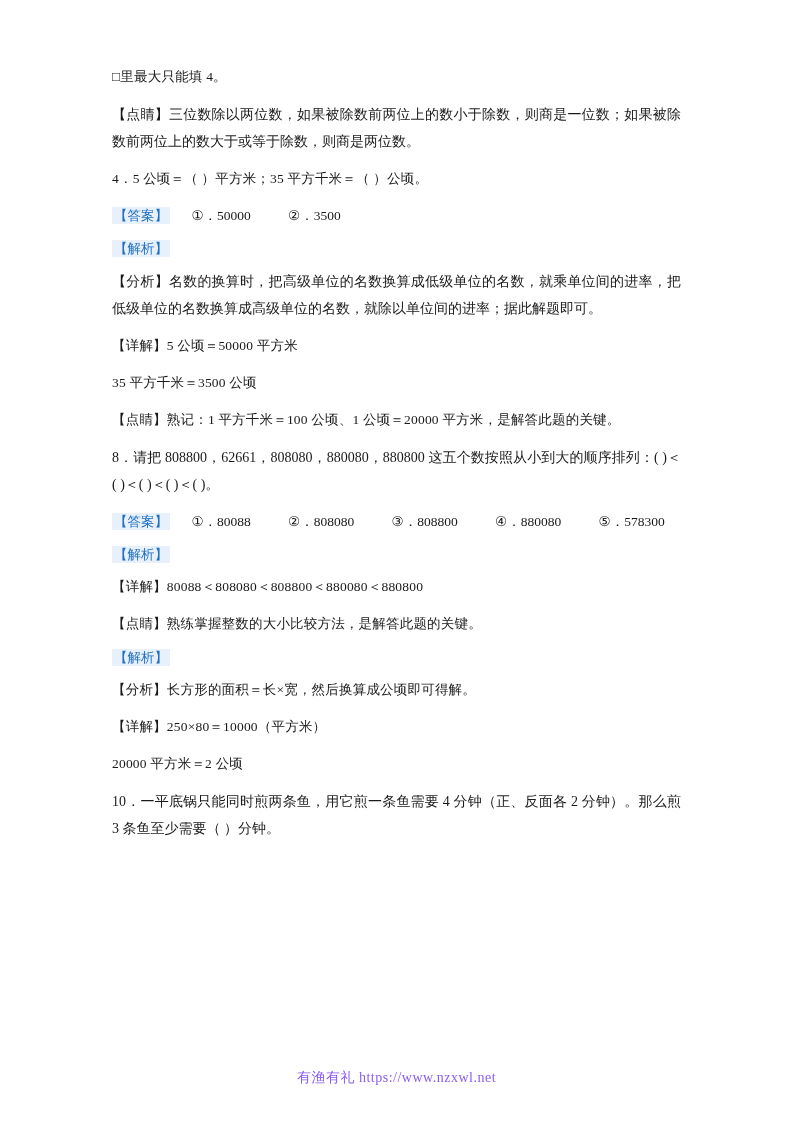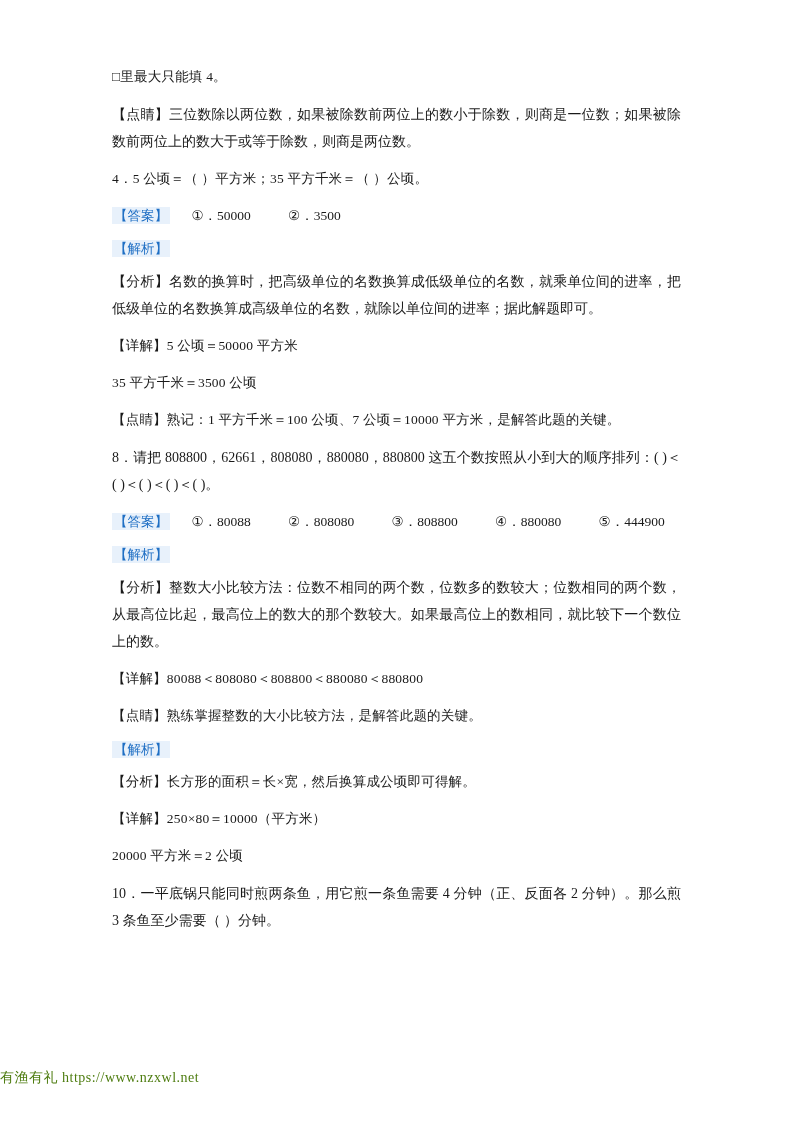--- a/index.html
+++ b/index.html
@@ -54,22 +54,23 @@
   .para {
     font-size: 14px;
     line-height: 27px;
     text-align: justify;
   }
   .footer {
     position: absolute;
     left: 0;
     right: 0;
     bottom: 35px;
+    text-align: center;
     font-size: 14px;
-    color: #4d7c0f;
+    color: #8b5cf6;
     letter-spacing: 0.5px;
     font-family: "Liberation Serif", "DejaVu Serif", serif;
   }
 </style>
 </head>
 <body>
 
 <div class="page">
 
   <div class="block">
@@ -102,45 +103,42 @@
 
   <div class="block">
     <div class="line">【详解】5 公顷＝50000 平方米</div>
   </div>
 
   <div class="block">
     <div class="line">35 平方千米＝3500 公顷</div>
   </div>
 
   <div class="block">
-    <div class="line">【点睛】熟记：1 平方千米＝100 公顷、7 公顷＝10000 平方米，是解答此题的关键。</div>
+    <div class="line">【点睛】熟记：1 平方千米＝100 公顷、1 公顷＝20000 平方米，是解答此题的关键。</div>
   </div>
 
   <div class="block">
     <div class="para">8．请把 808800，62661，808080，880080，880800 这五个数按照从小到大的顺序排列：(        )＜(        )＜(        )＜(        )＜(        )。</div>
   </div>
 
   <div class="block small-gap">
     <span class="ansrow">
       <span class="tag">【答案】</span>
       <span class="ans-item">①．80088</span>
       <span class="ans-item">②．808080</span>
       <span class="ans-item">③．808800</span>
       <span class="ans-item">④．880080</span>
-      <span class="ans-item last">⑤．444900</span>
+      <span class="ans-item last">⑤．578300</span>
     </span>
   </div>
 
   <div class="block small-gap">
     <span class="tag">【解析】</span>
   </div>
 
-  <div class="block">
-    <div class="para">【分析】整数大小比较方法：位数不相同的两个数，位数多的数较大；位数相同的两个数，从最高位比起，最高位上的数大的那个数较大。如果最高位上的数相同，就比较下一个数位上的数。</div>
-  </div>
 
   <div class="block">
     <div class="line">【详解】80088＜808080＜808800＜880080＜880800</div>
   </div>
 
   <div class="block">
     <div class="line">【点睛】熟练掌握整数的大小比较方法，是解答此题的关键。</div>
   </div>
 
 

